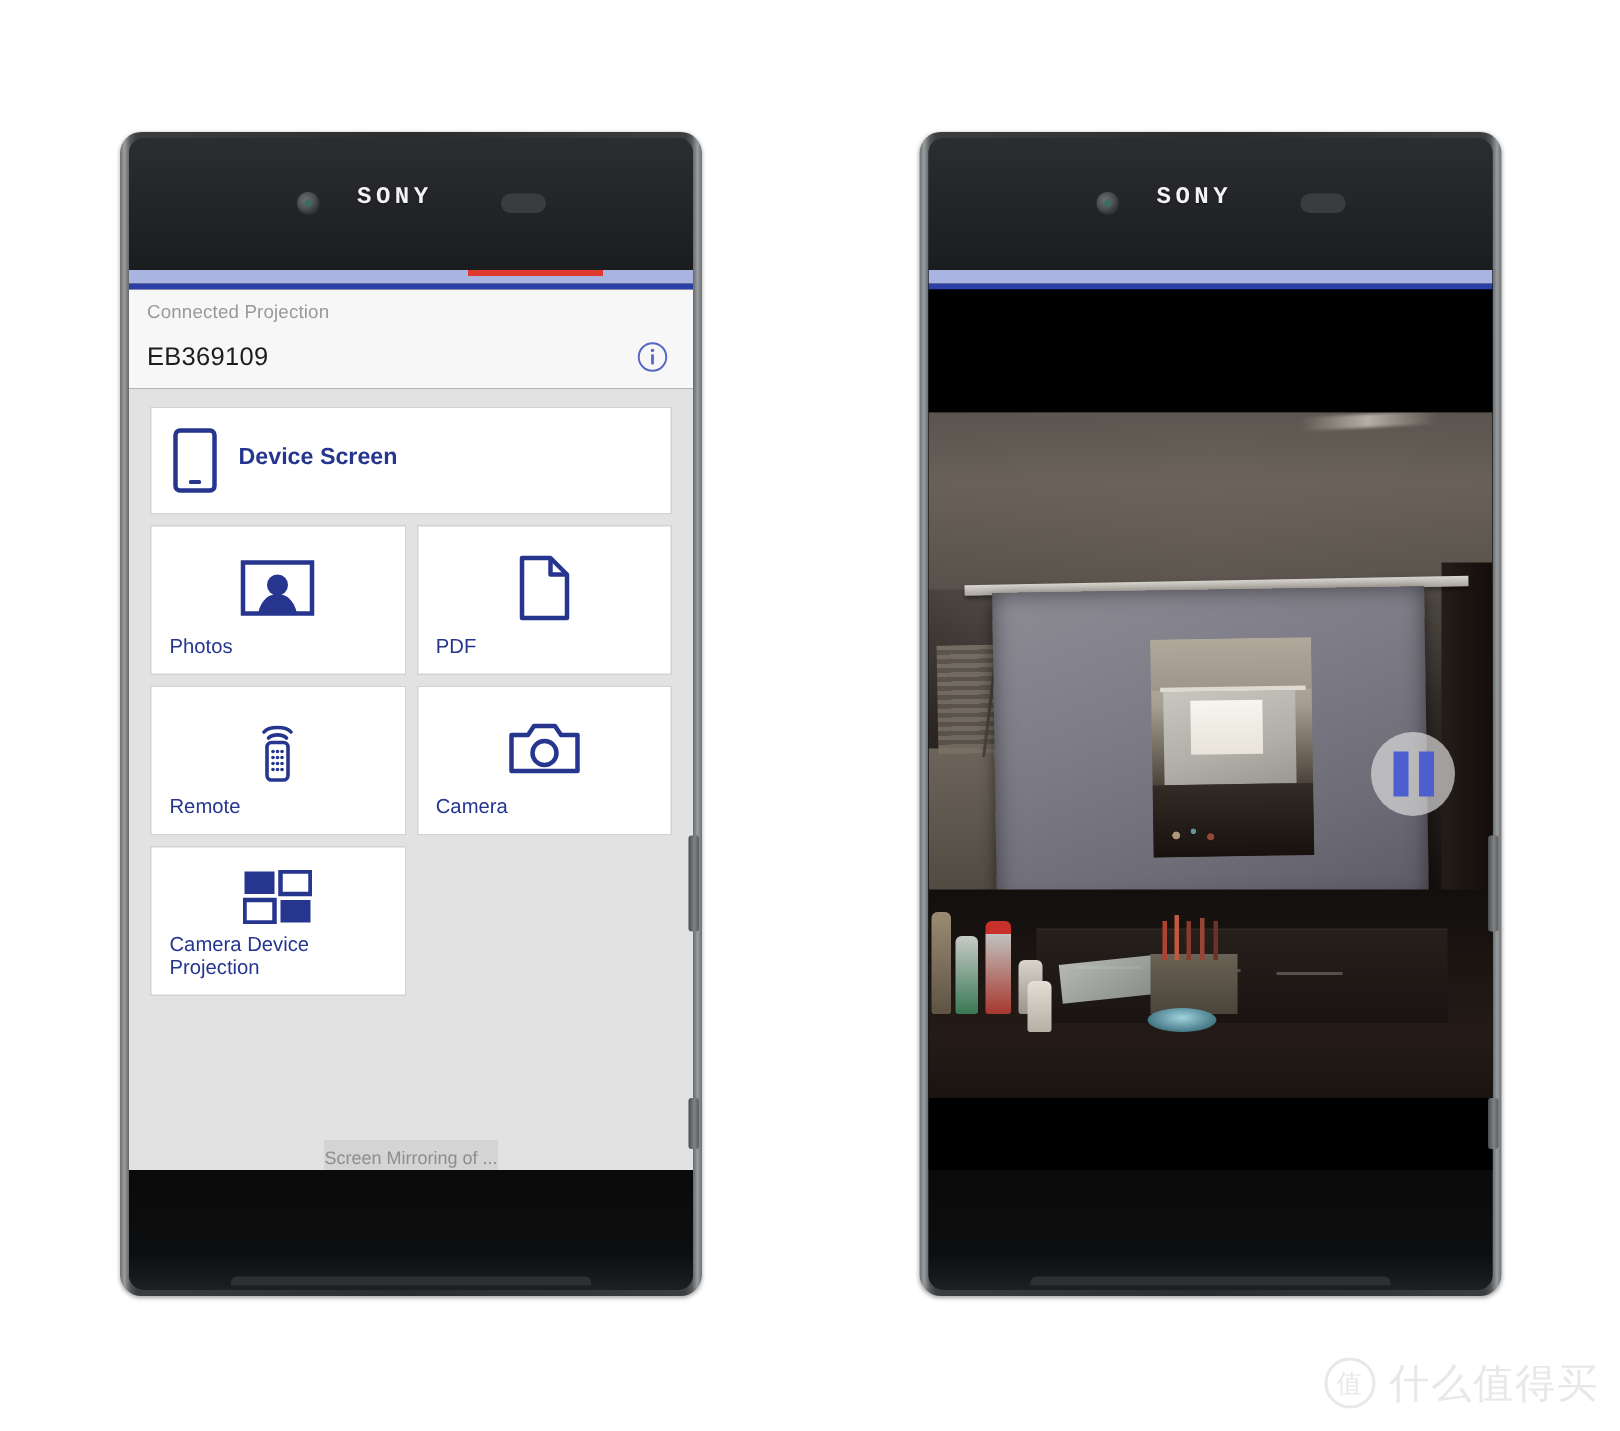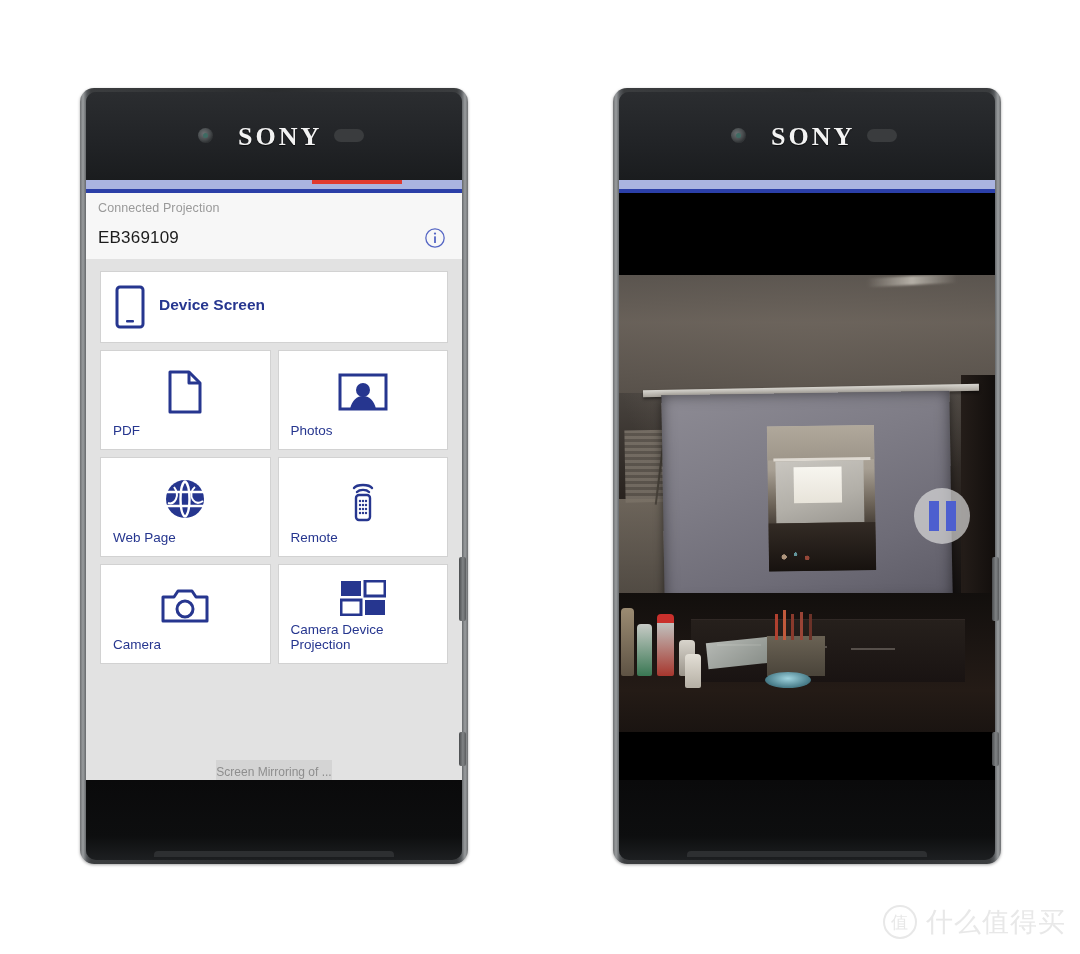--- a/index.html
+++ b/index.html
@@ -45,24 +45,24 @@
     background:radial-gradient(circle at 40% 38%,#6d7274 0%,#4a4e50 45%,#303335 70%,#5a5e60 100%);
     top:36px;
   }
   .front-cam:after{
     content:"";position:absolute;left:5px;top:5px;width:5px;height:5px;border-radius:50%;
     background:#3f6b63;
   }
   .sony-logo{
     position:absolute;top:30px;
     color:#f3f3f3;
-    font-family:Liberation Serif, serif;
+    font-family:Liberation Mono, monospace;
     font-weight:bold;
     letter-spacing:3px;
-    font-size:26px;
+    font-size:16px;
     text-shadow:0 1px 1px rgba(0,0,0,.7);
     white-space:nowrap;
   }
   .earpiece{
     position:absolute;top:37px;width:30px;height:13px;border-radius:7px;
     background:#3a3c3e;
   }
   .side-btn{
     position:absolute;right:-4px;width:7px;border-radius:2px;
     background:linear-gradient(to right,#4a4c4e,#808385 55%,#5a5c5e);
@@ -266,49 +266,39 @@
           </svg>
           <div>
             <div class="tw-title">Device Screen</div>
           </div>
         </div>
 
         <div class="grid2">
 
           <div class="tile tile-sq">
             <div class="sq-icon">
-              <svg width="36" height="44" viewBox="0 0 36 44">
-                <path d="M3 2h19l11 11v29H3z" fill="none" stroke="#26368f" stroke-width="3" stroke-linejoin="round"></path>
-                <path d="M22 2v11h11" fill="none" stroke="#26368f" stroke-width="3" stroke-linejoin="round"></path>
-              </svg>
-            </div>
-            <div class="sq-label">PDF</div>
-          </div>
-
-          <div class="tile tile-sq">
-            <div class="sq-icon">
               <svg width="50" height="38" viewBox="0 0 50 38">
                 <rect x="2" y="2" width="46" height="34" fill="none" stroke="#26368f" stroke-width="3"></rect>
                 <circle cx="25" cy="17" r="7" fill="#26368f"></circle>
                 <path d="M12 36c2-9 7-13 13-13s11 4 13 13z" fill="#26368f"></path>
               </svg>
             </div>
             <div class="sq-label">Photos</div>
           </div>
 
           <div class="tile tile-sq">
             <div class="sq-icon">
-              <svg width="42" height="42" viewBox="0 0 42 42">
-                <circle cx="21" cy="21" r="19" fill="#26368f"></circle>
-                <path d="M21 3c-6 5-6 31 0 36M21 3c6 5 6 31 0 36M3 14h36M3 28h36" fill="none" stroke="#ffffff" stroke-width="2.4"></path>
-                <path d="M10 9c3 4 4 8 2 12s-5 5-8 4M31 9c-4 3-5 9-2 13s7 3 10 1" fill="none" stroke="#ffffff" stroke-width="2"></path>
+              <svg width="36" height="44" viewBox="0 0 36 44">
+                <path d="M3 2h19l11 11v29H3z" fill="none" stroke="#26368f" stroke-width="3" stroke-linejoin="round"></path>
+                <path d="M22 2v11h11" fill="none" stroke="#26368f" stroke-width="3" stroke-linejoin="round"></path>
               </svg>
             </div>
-            <div class="sq-label">Web Page</div>
-          </div>
+            <div class="sq-label">PDF</div>
+          </div>
+
 
           <div class="tile tile-sq">
             <div class="sq-icon">
               <svg width="38" height="46" viewBox="0 0 38 46">
                 <path d="M10 12c3-4 15-4 18 0" fill="none" stroke="#26368f" stroke-width="2.4" stroke-linecap="round"></path>
                 <path d="M13 16c2.6-2.8 9.4-2.8 12 0" fill="none" stroke="#26368f" stroke-width="2.4" stroke-linecap="round"></path>
                 <rect x="12" y="19" width="14" height="25" rx="3" fill="none" stroke="#26368f" stroke-width="2.4"></rect>
                 <g fill="#26368f">
                   <circle cx="16" cy="25" r="1.2"></circle>
                     <circle cx="19" cy="25" r="1.2"></circle>

